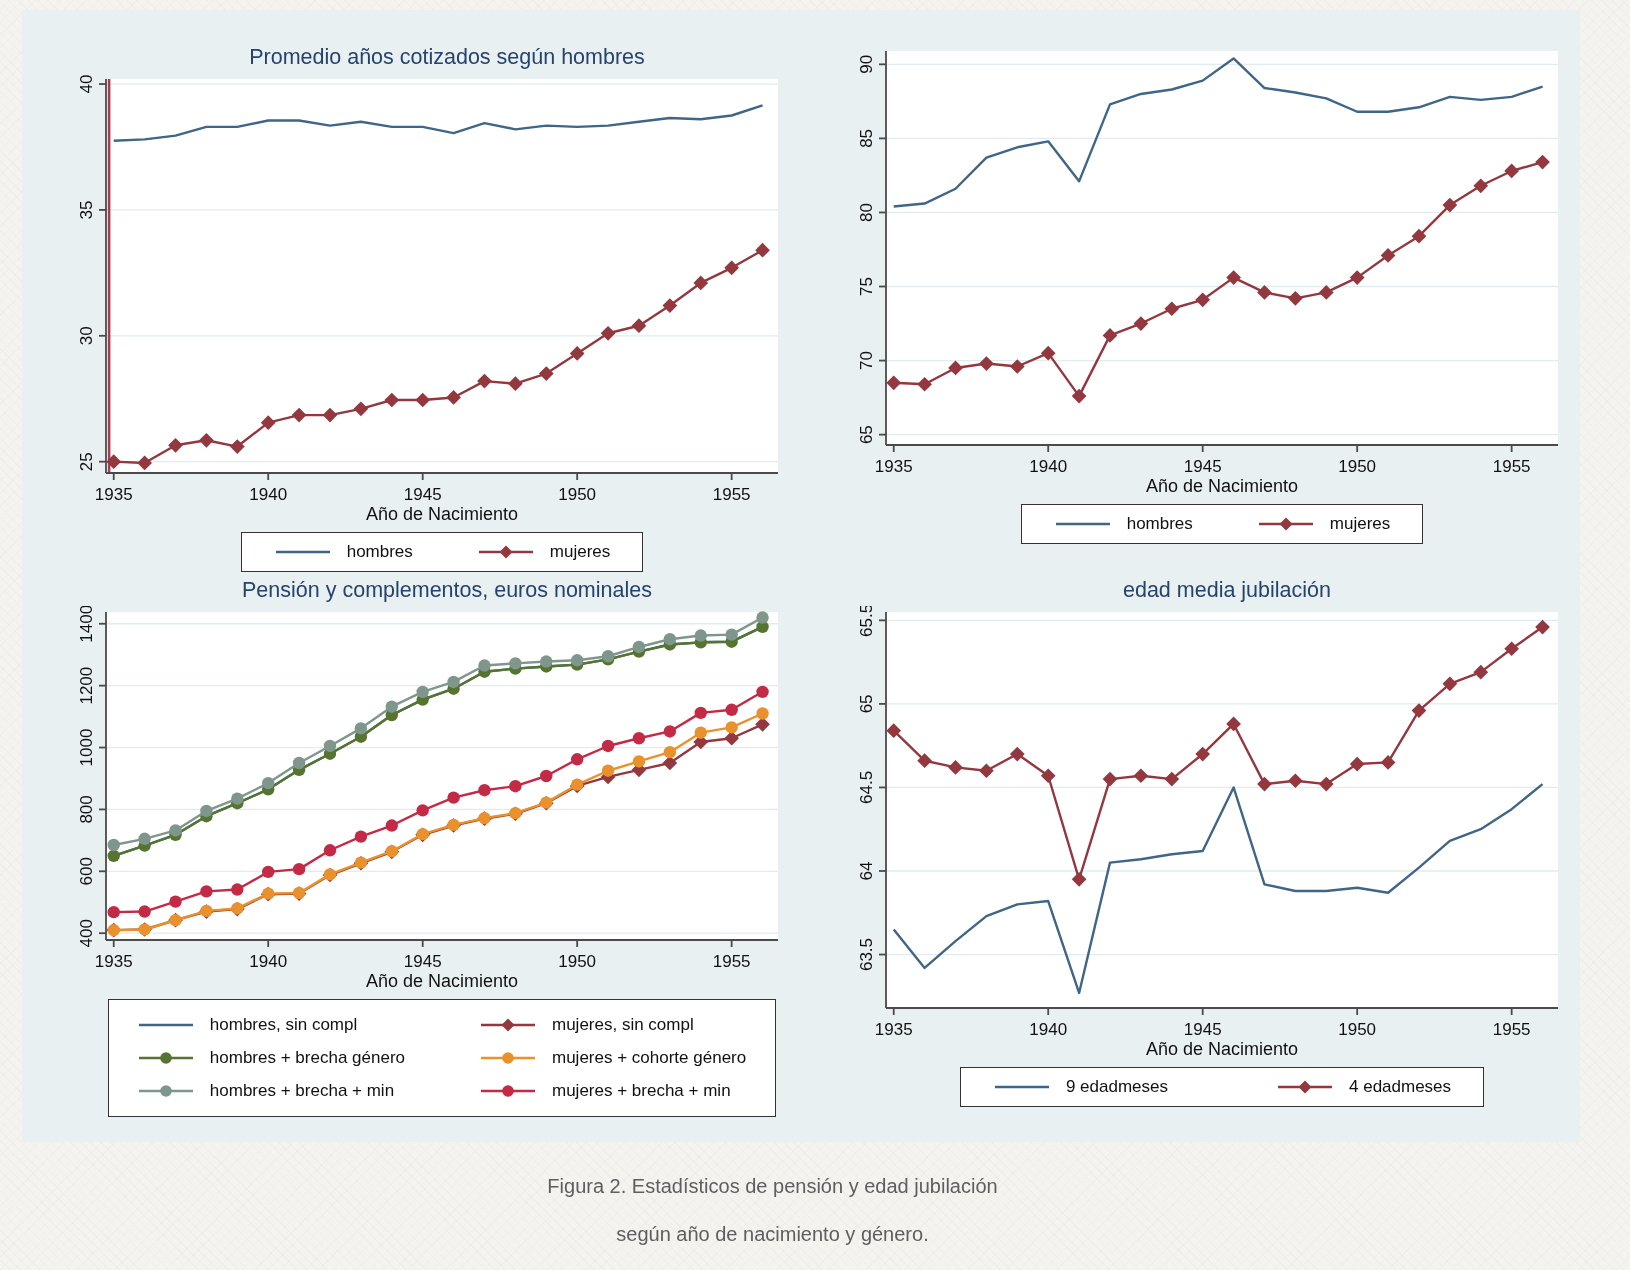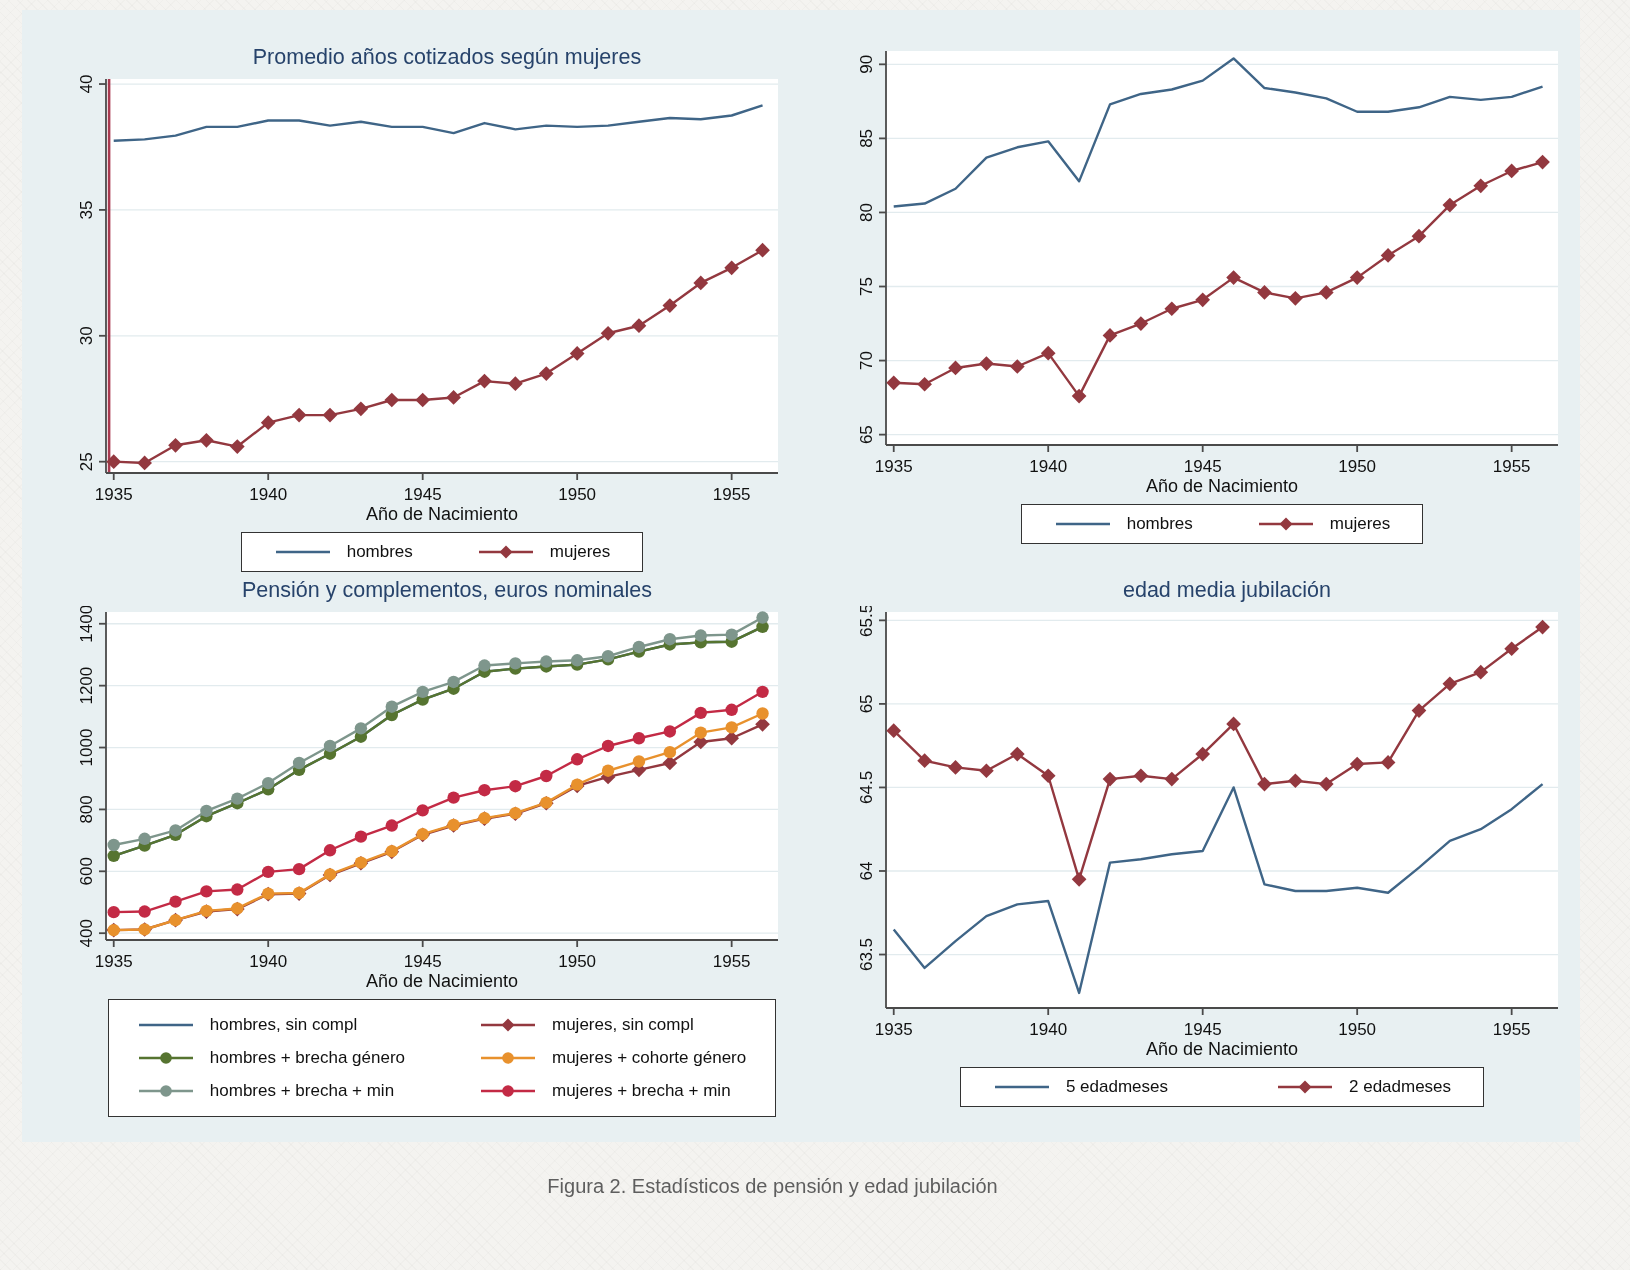--- a/index.html
+++ b/index.html
@@ -26,21 +26,21 @@
   .legend-box.grid2{display:grid;grid-template-columns:1fr 1fr;gap:13px 74px;padding:15px 28px;}
   .legend-item{display:flex;align-items:center;gap:15px;font-size:17px;color:#111;white-space:nowrap;}
   .caption{position:absolute;left:0;top:1162px;width:1545px;text-align:center;font-size:20px;color:var(--caption,#5e5e5e);line-height:48px;}
 </style>
 </head>
 <body>
 
 <div class="panel">
 
   <div class="chart" id="chart0">
-    <div class="chart-title">Promedio años cotizados según mujeres</div>
+    <div class="chart-title">Promedio años cotizados según hombres</div>
     <svg width="730" height="450" viewBox="0 0 730 450">
         <rect x="48" y="6" width="672" height="394" fill="var(--plot_bg)"></rect>
         <line x1="48" y1="388.6709265175719" x2="720" y2="388.6709265175719" stroke="var(--grid)" stroke-width="1.3"></line>
         <line x1="48" y1="262.7923322683706" x2="720" y2="262.7923322683706" stroke="var(--grid)" stroke-width="1.3"></line>
         <line x1="48" y1="136.9137380191694" x2="720" y2="136.9137380191694" stroke="var(--grid)" stroke-width="1.3"></line>
         <line x1="48" y1="11.035143769968101" x2="720" y2="11.035143769968101" stroke="var(--grid)" stroke-width="1.3"></line>
         <line x1="51.089655172410986" y1="6" x2="51.089655172410986" y2="400" stroke="#a93a50" stroke-width="2.6"></line>
         <line x1="48" y1="6" x2="48" y2="400" stroke="var(--axis)" stroke-width="1.8"></line>
         <line x1="48" y1="400" x2="720" y2="400" stroke="var(--axis)" stroke-width="1.8"></line>
         <line x1="41" y1="388.6709265175719" x2="48" y2="388.6709265175719" stroke="var(--axis)" stroke-width="1.8"></line>
@@ -439,30 +439,31 @@
         <rect x="-5.2" y="-5.2" width="10.4" height="10.4" fill="#93383f" transform="translate(642.7586206896552 66.15189873417717) rotate(45)"></rect>
         <rect x="-5.2" y="-5.2" width="10.4" height="10.4" fill="#93383f" transform="translate(673.6551724137931 42.759493670885945) rotate(45)"></rect>
         <rect x="-5.2" y="-5.2" width="10.4" height="10.4" fill="#93383f" transform="translate(704.551724137931 21.037974683544917) rotate(45)"></rect>
       </svg>
     <div class="legend-wrap">
       <div class="legend-box wide">
           <div class="legend-item">
             <svg width="58" height="20">
               <line x1="2" y1="10" x2="56" y2="10" stroke="#3f6587" stroke-width="2.4"></line>
             </svg>
-            <span>5 edadmeses</span>
+            <span>9 edadmeses</span>
           </div>
           <div class="legend-item">
             <svg width="58" height="20">
               <line x1="2" y1="10" x2="56" y2="10" stroke="#93383f" stroke-width="2.4"></line>
               <rect x="-4.6" y="-4.6" width="9.2" height="9.2" fill="#93383f" transform="translate(29 10) rotate(45)"></rect>
             </svg>
-            <span>2 edadmeses</span>
+            <span>4 edadmeses</span>
           </div>
         </div>
     </div>
   </div>
 
 </div>
 
 <div class="caption">
   <div>Figura 2. Estadísticos de pensión y edad jubilación</div>
+  <div>según año de nacimiento y género.</div>
 </div>
 
 </body></html>

